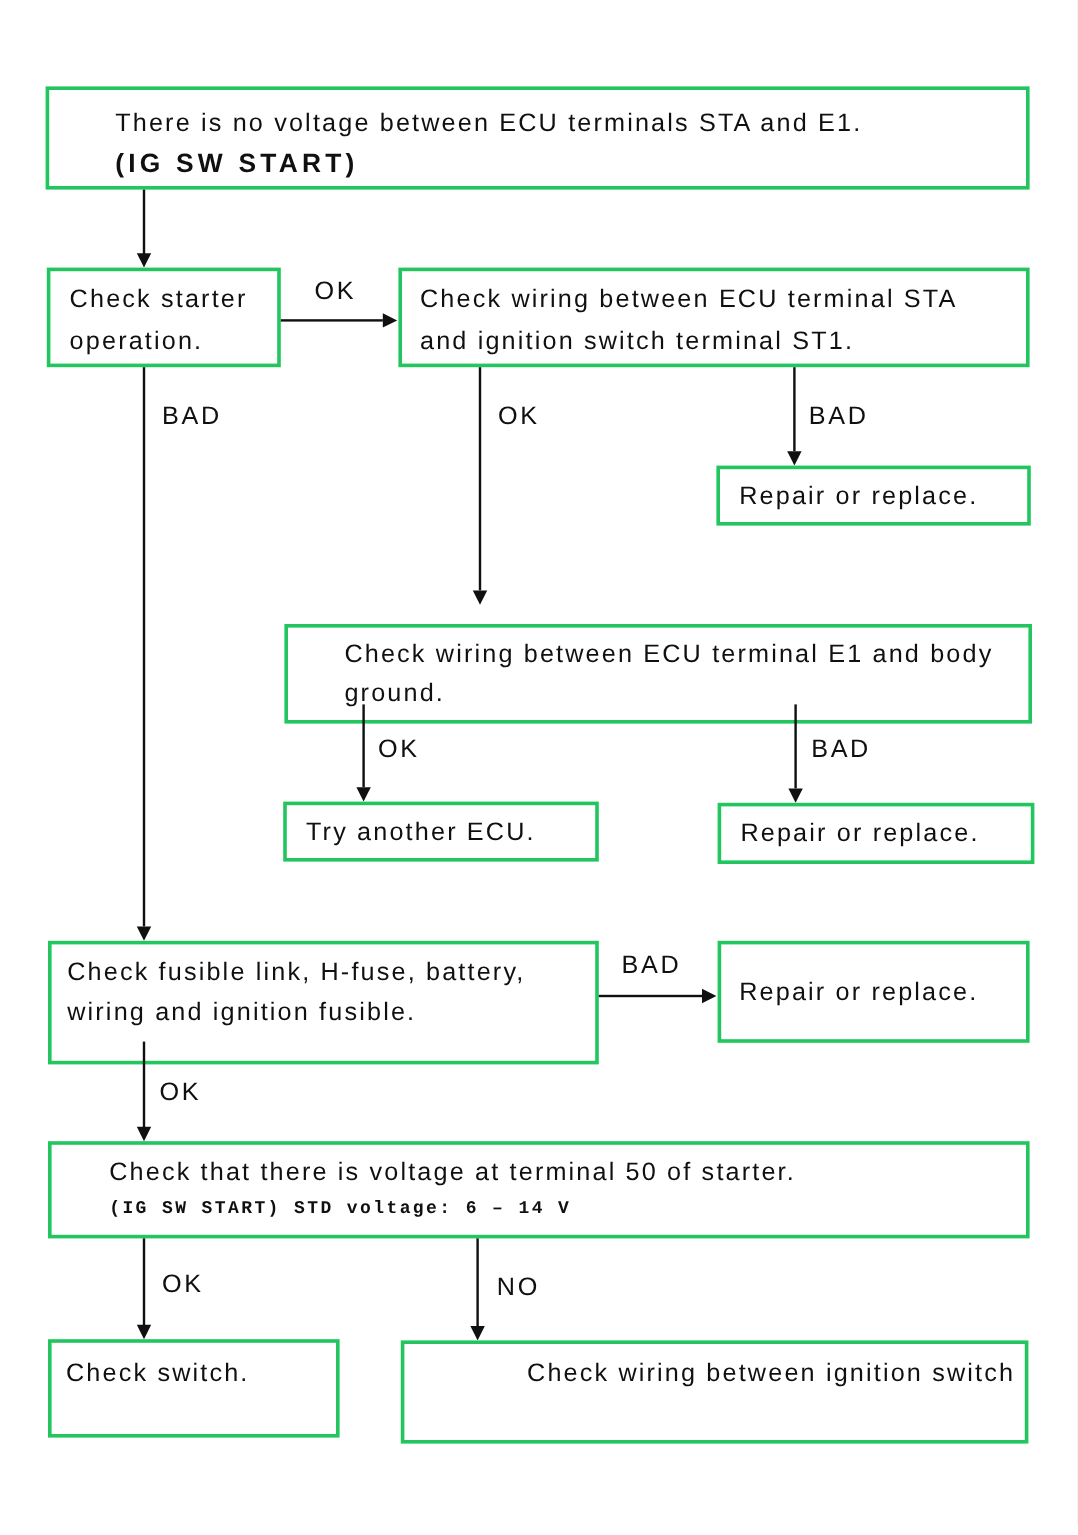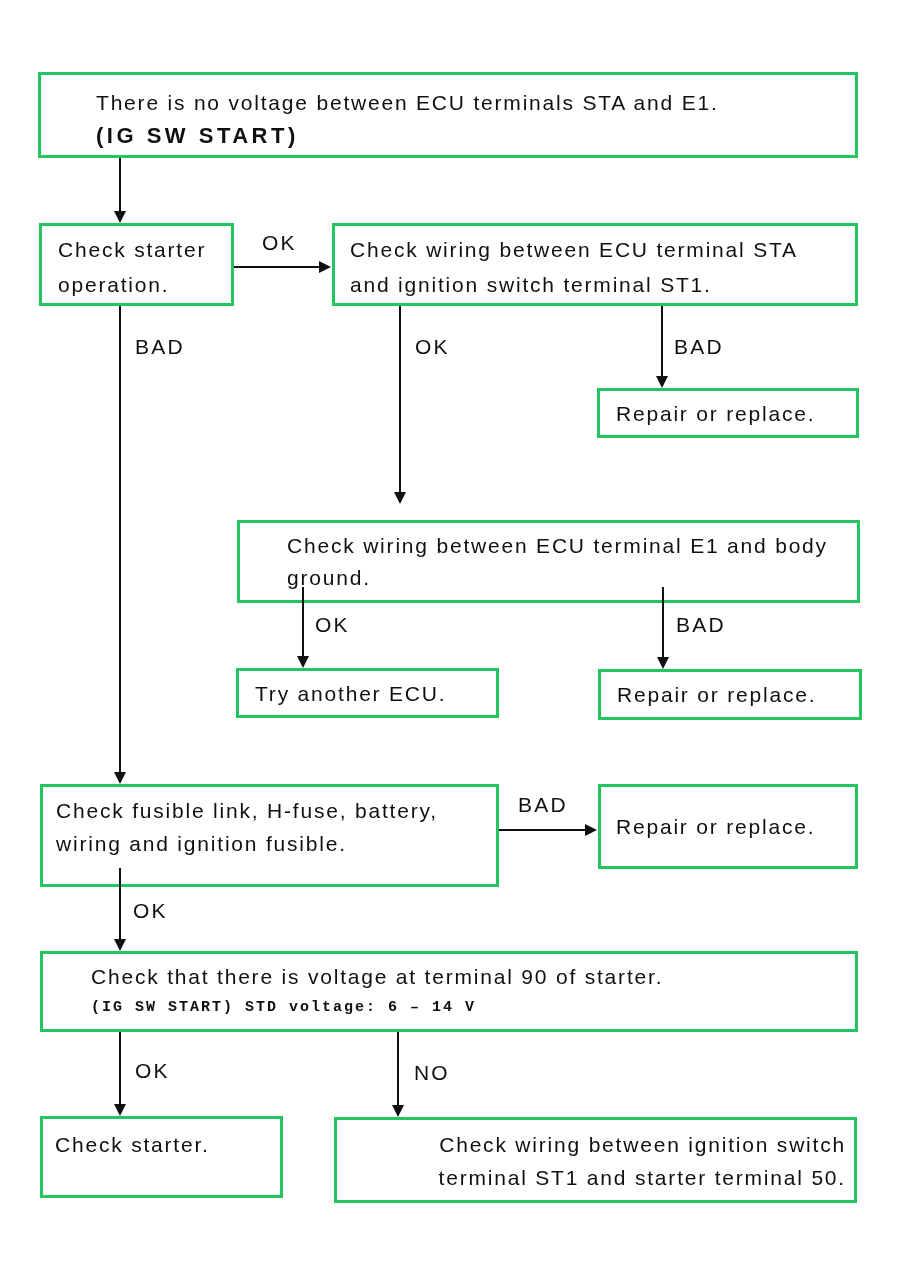--- a/index.html
+++ b/index.html
@@ -122,34 +122,33 @@
 
   <div class="node vcenter" style="left:598px;top:784px;width:260px;height:85px;padding-left:15px;">
     <div class="nline">Repair or replace.</div>
   </div>
 
   <div class="vline" style="left:119px;top:868px;height:72px;"></div>
   <div class="ah-down" style="left:114px;top:939px;"></div>
   <div class="lbl" style="left:133px;top:898px;">OK</div>
 
   <div class="node" style="left:40px;top:951px;width:818px;height:81px;padding:7px 10px 6px 48px;line-height:31px;">
-    <div class="nline">Check that there is voltage at terminal 90 of starter.</div>
+    <div class="nline">Check that there is voltage at terminal 50 of starter.</div>
     <div class="nline bold" style="font-size:15px;letter-spacing:2px;font-family:Liberation Mono, monospace;">(IG SW START)   STD voltage:   6 – 14 V</div>
   </div>
 
   <div class="vline" style="left:119px;top:1032px;height:73px;"></div>
   <div class="ah-down" style="left:114px;top:1104px;"></div>
   <div class="lbl" style="left:135px;top:1058px;">OK</div>
 
   <div class="vline" style="left:397px;top:1032px;height:74px;"></div>
   <div class="ah-down" style="left:392px;top:1105px;"></div>
   <div class="lbl" style="left:414px;top:1060px;">NO</div>
 
   <div class="node" style="left:40px;top:1116px;width:243px;height:82px;padding:9px 8px 6px 12px;">
-    <div class="nline">Check starter.</div>
+    <div class="nline">Check switch.</div>
   </div>
 
   <div class="node" style="left:334px;top:1117px;width:523px;height:86px;padding:8px 8px 6px 13px;line-height:33px;text-align:right;">
     <div class="nline">Check wiring between ignition switch</div>
-    <div class="nline">terminal ST1 and starter terminal 50.</div>
   </div>
 
 </div>
 
 </body></html>

